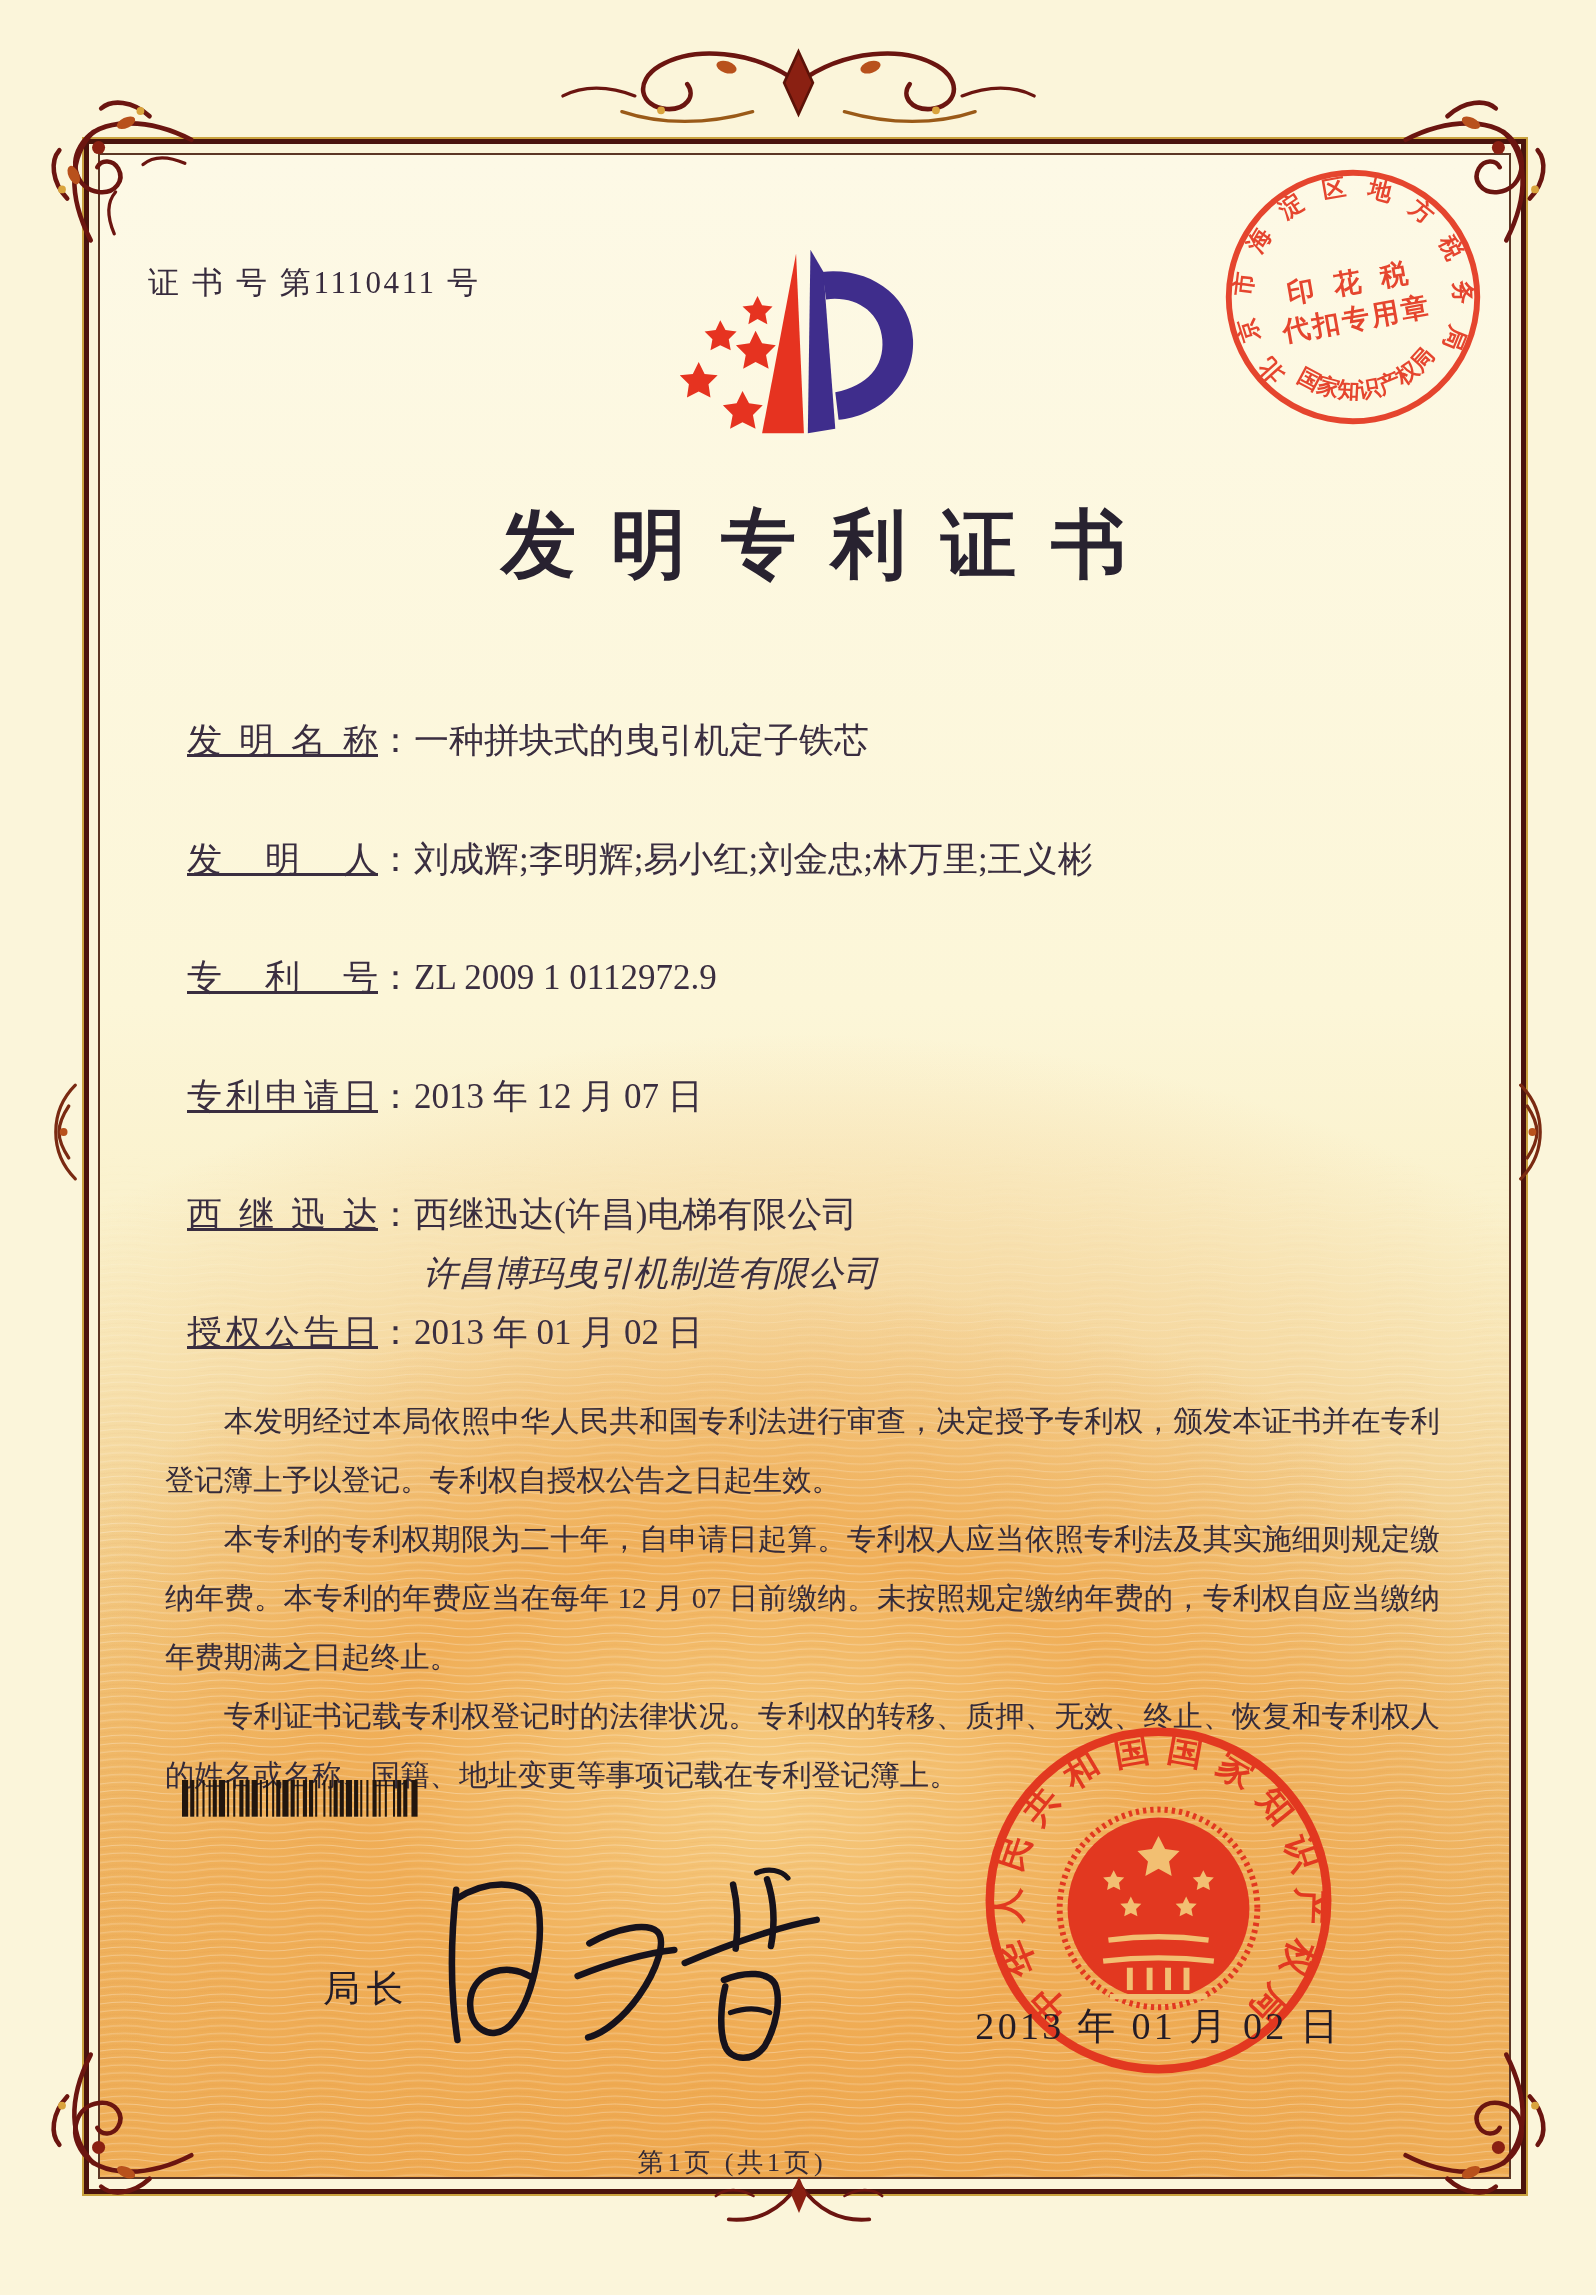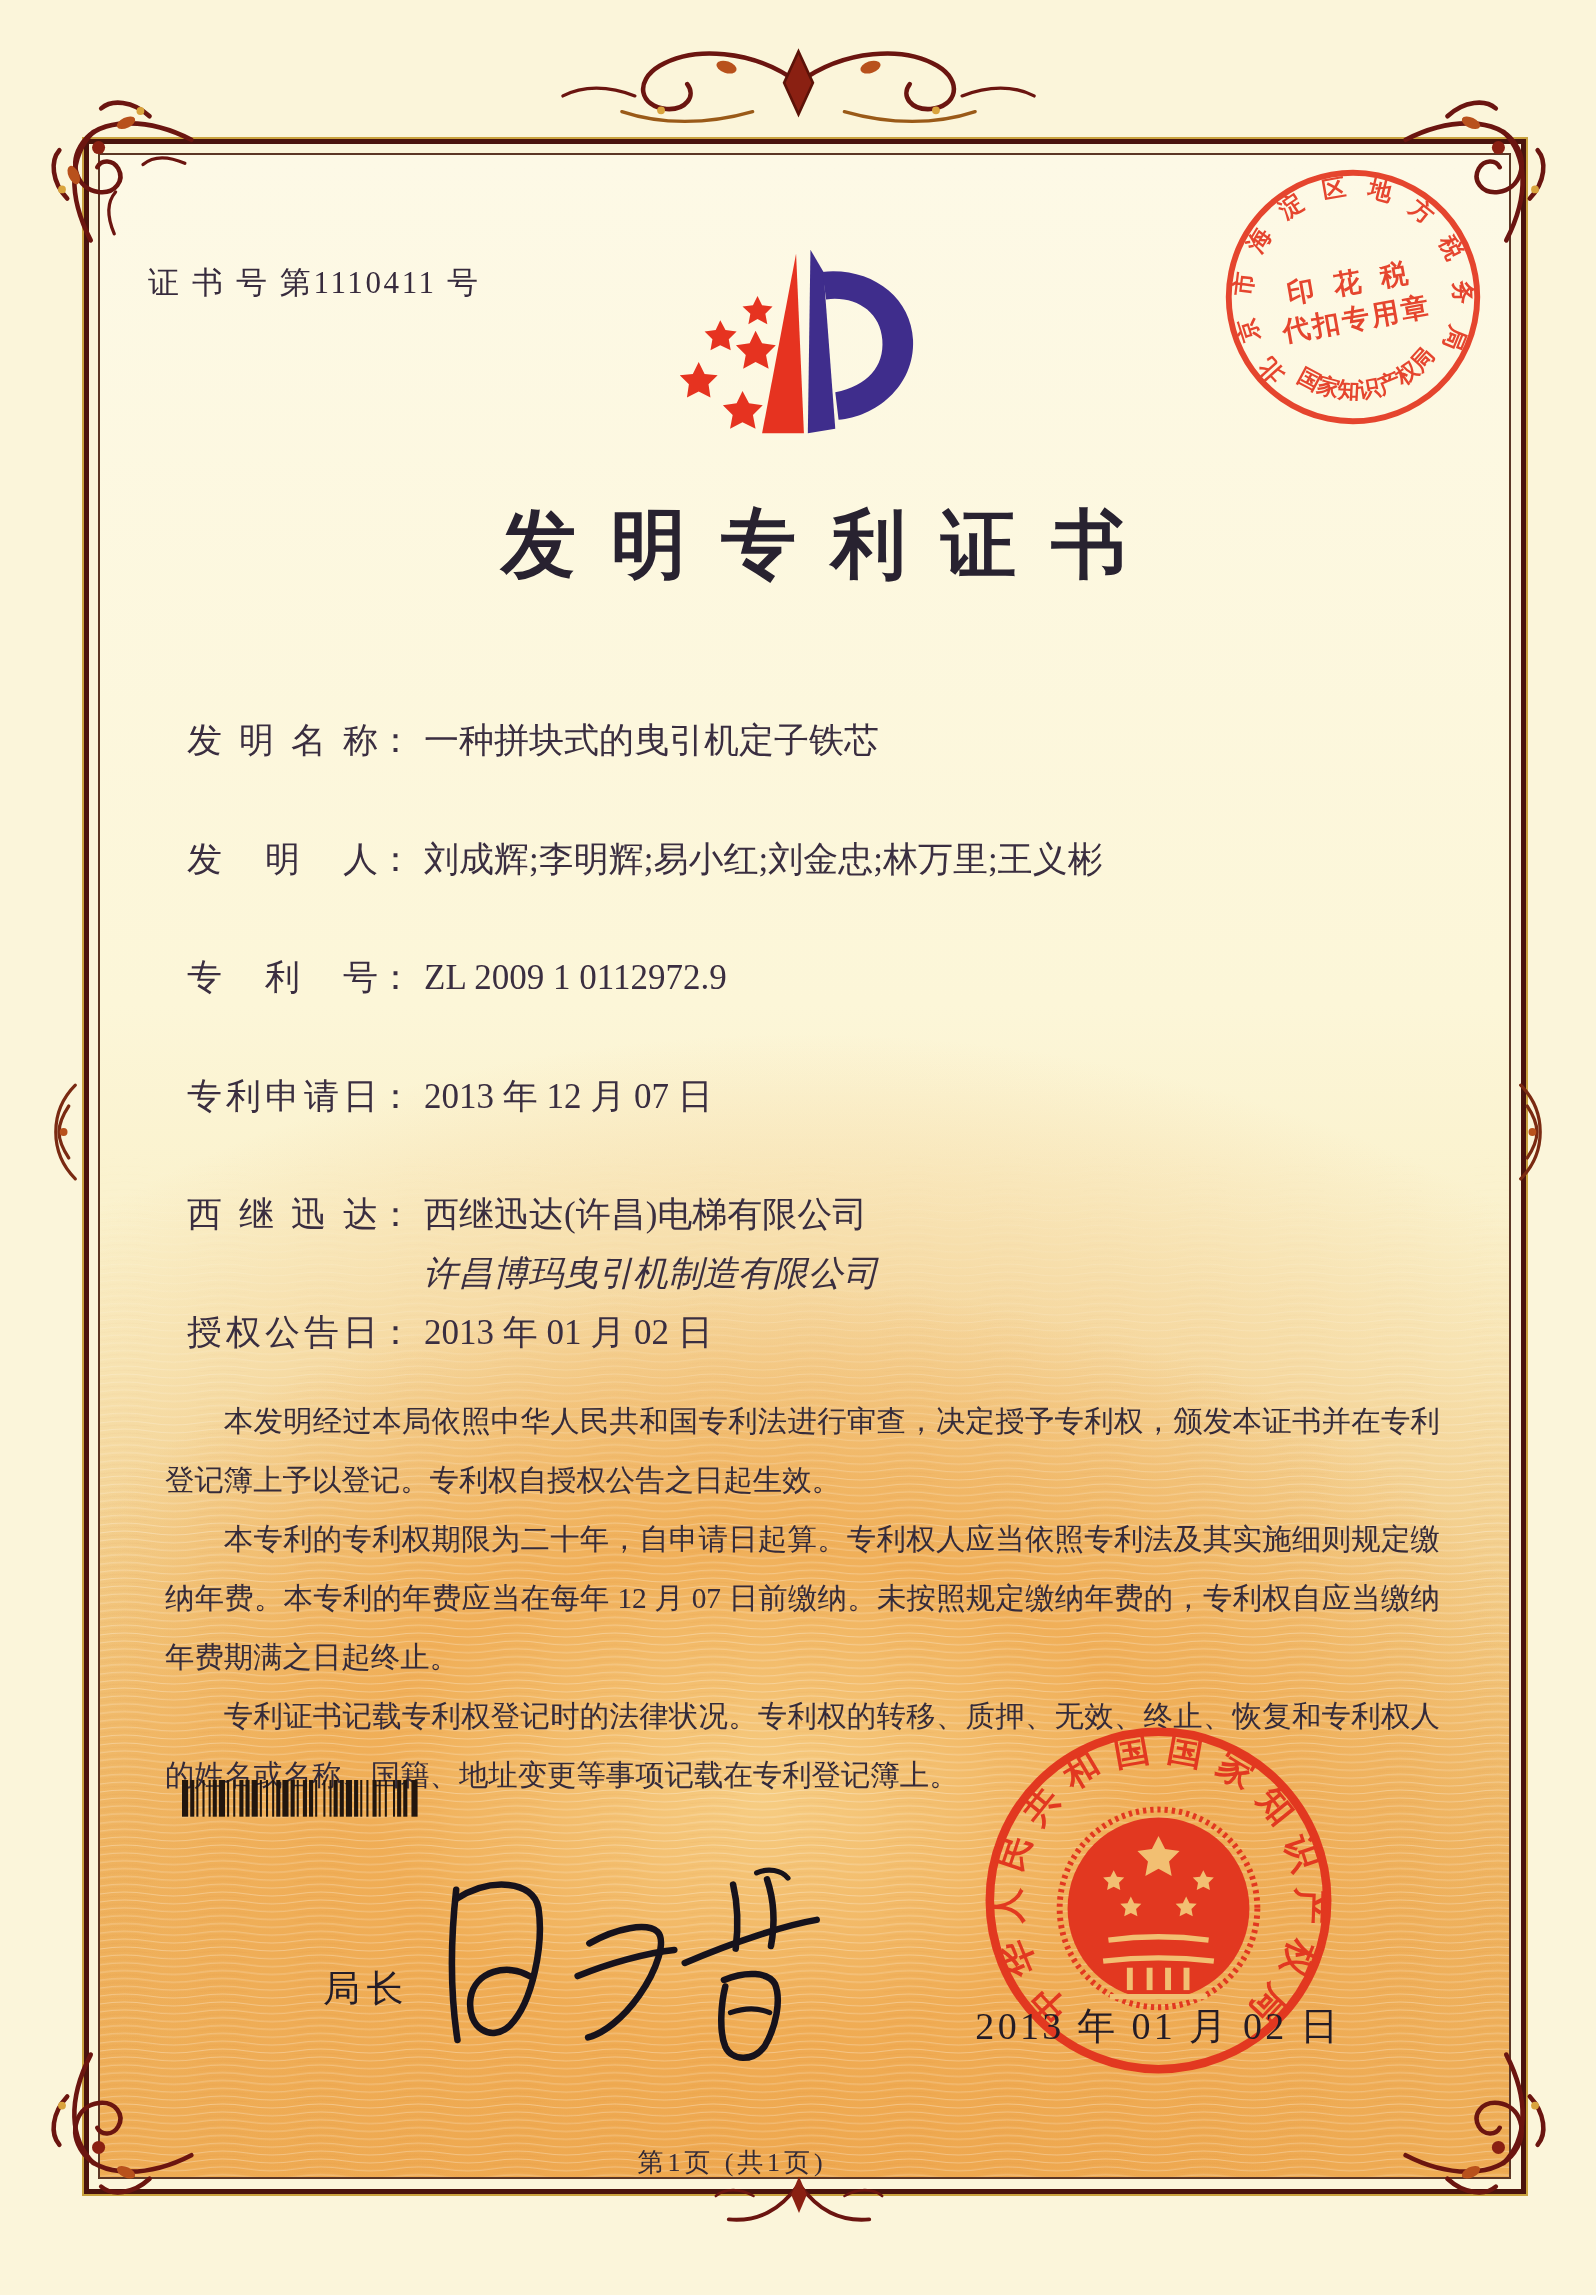--- a/index.html
+++ b/index.html
@@ -17,22 +17,22 @@
   
   .frame{position:absolute;box-sizing:border-box;pointer-events:none;}
   .frame-a{left:84px;top:139px;width:1442px;height:2055px;border:5.9px solid #4a130d;box-shadow:0 0 0 2px #caa33e;}
   .frame-b{left:98px;top:153px;width:1413px;height:2026px;border:2px solid #5c3726;}
   .orn{position:absolute;}
   
   .cert-no{position:absolute;left:148px;top:262px;font-size:31px;letter-spacing:2.6px;color:#372b3d;}
   .title{position:absolute;left:15px;top:495px;width:1597px;text-align:center;font-size:75px;font-weight:bold;
          letter-spacing:35px;text-indent:35px;color:#282230;}
   .field{position:absolute;left:187px;font-size:35px;white-space:nowrap;color:#3a2e40;}
-  .flabel{display:inline-block;width:191px;text-align:justify;text-align-last:justify;}
-  .fvalue{margin-left:11px;}
+  .flabel{display:inline-block;width:191px;text-align:justify;text-align-last:justify;text-decoration:underline;}
+  .fvalue{margin-left:1px;}
   .field2{position:absolute;left:423px;font-size:35px;color:#3a2e40;font-style:italic;}
   .paras{position:absolute;left:165px;top:1392px;width:1275px;font-size:29.4px;line-height:59px;
          text-align:justify;color:#352b3a;}
   .paras p{margin:0;text-indent:2em;}
   .director{position:absolute;left:323px;top:1964px;font-size:37px;letter-spacing:6.5px;color:#241d28;}
   .seal-date{position:absolute;left:962px;top:2001px;width:393px;text-align:center;font-size:38px;
              letter-spacing:3.3px;color:#241c26;z-index:6;}
   .footer{position:absolute;left:12px;top:2145px;width:1440px;text-align:center;font-size:26px;
           letter-spacing:3.9px;color:#332a36;}
   svg text{font-family:"Liberation Serif","DejaVu Serif",serif;}

